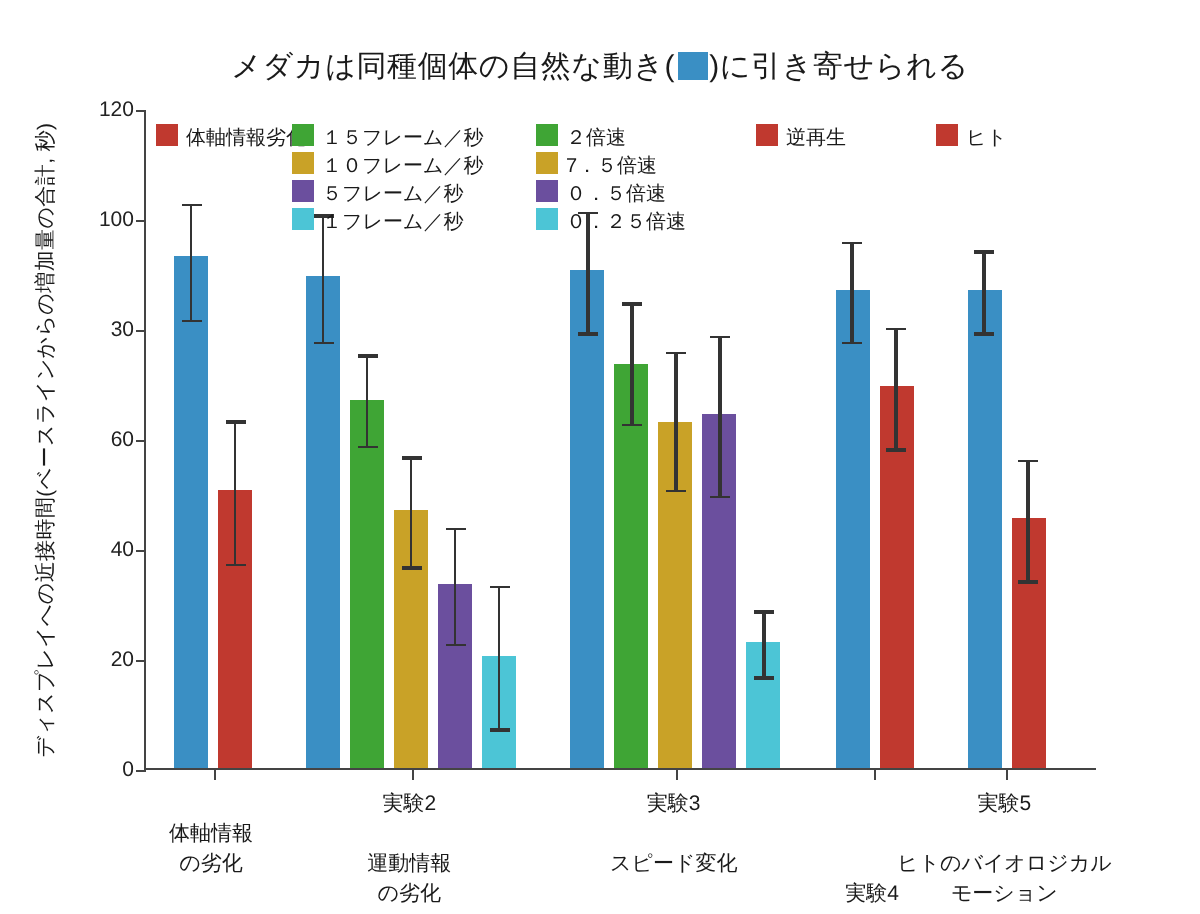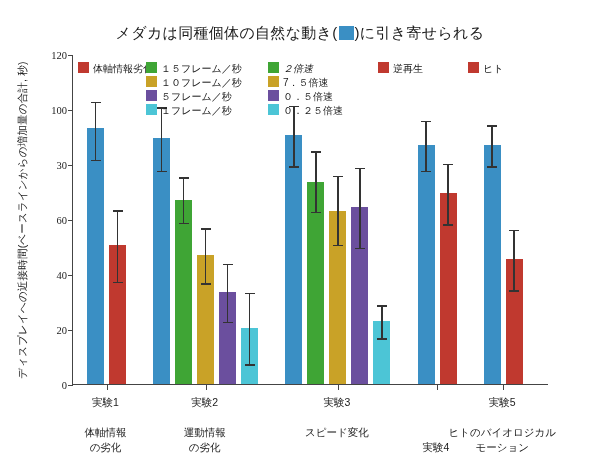--- a/index.html
+++ b/index.html
@@ -52,21 +52,20 @@
   }
 
   .ytick{
     position:absolute;
     right:100%;
     transform:translateY(-50%);
     padding-right:6px;
     font-size:10.5px;
     color:#222;
     white-space:nowrap;
-    font-family:Liberation Serif, serif;
   }
   .ytick-mark{
     position:absolute;
     right:100%;
     width:5px;height:1px;
     background:#444;
   }
 
   
   .bar{
@@ -213,30 +212,29 @@
       <div class="errcap" style="left: 436.196px; top: 235.125px; width: 10px;"></div>
       <div style="position: absolute; left: 430.196px; top: 330px; width: 1px; height: 5px; background: rgb(68, 68, 68);"></div>
     </div>
 
   <div id="legend">
       <div class="lg" style="left: 0px; top: 0px;"><i style="background: rgb(192, 57, 47);"></i><span>体軸情報劣化</span></div>
       <div class="lg" style="left: 68px; top: 0px;"><i style="background: rgb(63, 165, 53);"></i><span>１５フレーム／秒</span></div>
       <div class="lg" style="left: 68px; top: 14px;"><i style="background: rgb(201, 162, 39);"></i><span>１０フレーム／秒</span></div>
       <div class="lg" style="left: 68px; top: 28px; font-family: Liberation Serif, serif;"><i style="background: rgb(107, 79, 158);"></i><span>５フレーム／秒</span></div>
       <div class="lg" style="left: 68px; top: 42px;"><i style="background: rgb(76, 197, 214);"></i><span>１フレーム／秒</span></div>
-      <div class="lg" style="left: 190px; top: 0px; font-style: italic;"><i style="background: rgb(63, 165, 53);"></i><span>２倍速</span></div>
+      <div class="lg" style="left: 190px; top: 0px;"><i style="background: rgb(63, 165, 53);"></i><span>２倍速</span></div>
       <div class="lg" style="left: 190px; top: 14px;"><i style="background: rgb(201, 162, 39);"></i><span>7．５倍速</span></div>
       <div class="lg" style="left: 190px; top: 28px;"><i style="background: rgb(107, 79, 158);"></i><span>０．５倍速</span></div>
       <div class="lg" style="left: 190px; top: 42px;"><i style="background: rgb(76, 197, 214);"></i><span>０．２５倍速</span></div>
       <div class="lg" style="left: 300px; top: 0px;"><i style="background: rgb(192, 57, 47);"></i><span>逆再生</span></div>
       <div class="lg" style="left: 390px; top: 0px;"><i style="background: rgb(192, 57, 47);"></i><span>ヒト</span></div>
     </div>
 
 <div class="xgroup" style="left: 45.5px; width: 120px; top: 395px;">
-      <span class="g1">実験1</span>
       <span class="sub">&nbsp;</span>
       <span class="sub">体軸情報</span>
       <span class="sub">の劣化</span>
     </div>
     <div class="xgroup" style="left: 144.674px; width: 120px; top: 395px;">
       <span class="g1">実験2</span>
       <span class="sub">&nbsp;</span>
       <span class="sub">運動情報</span>
       <span class="sub">の劣化</span>
     </div>

